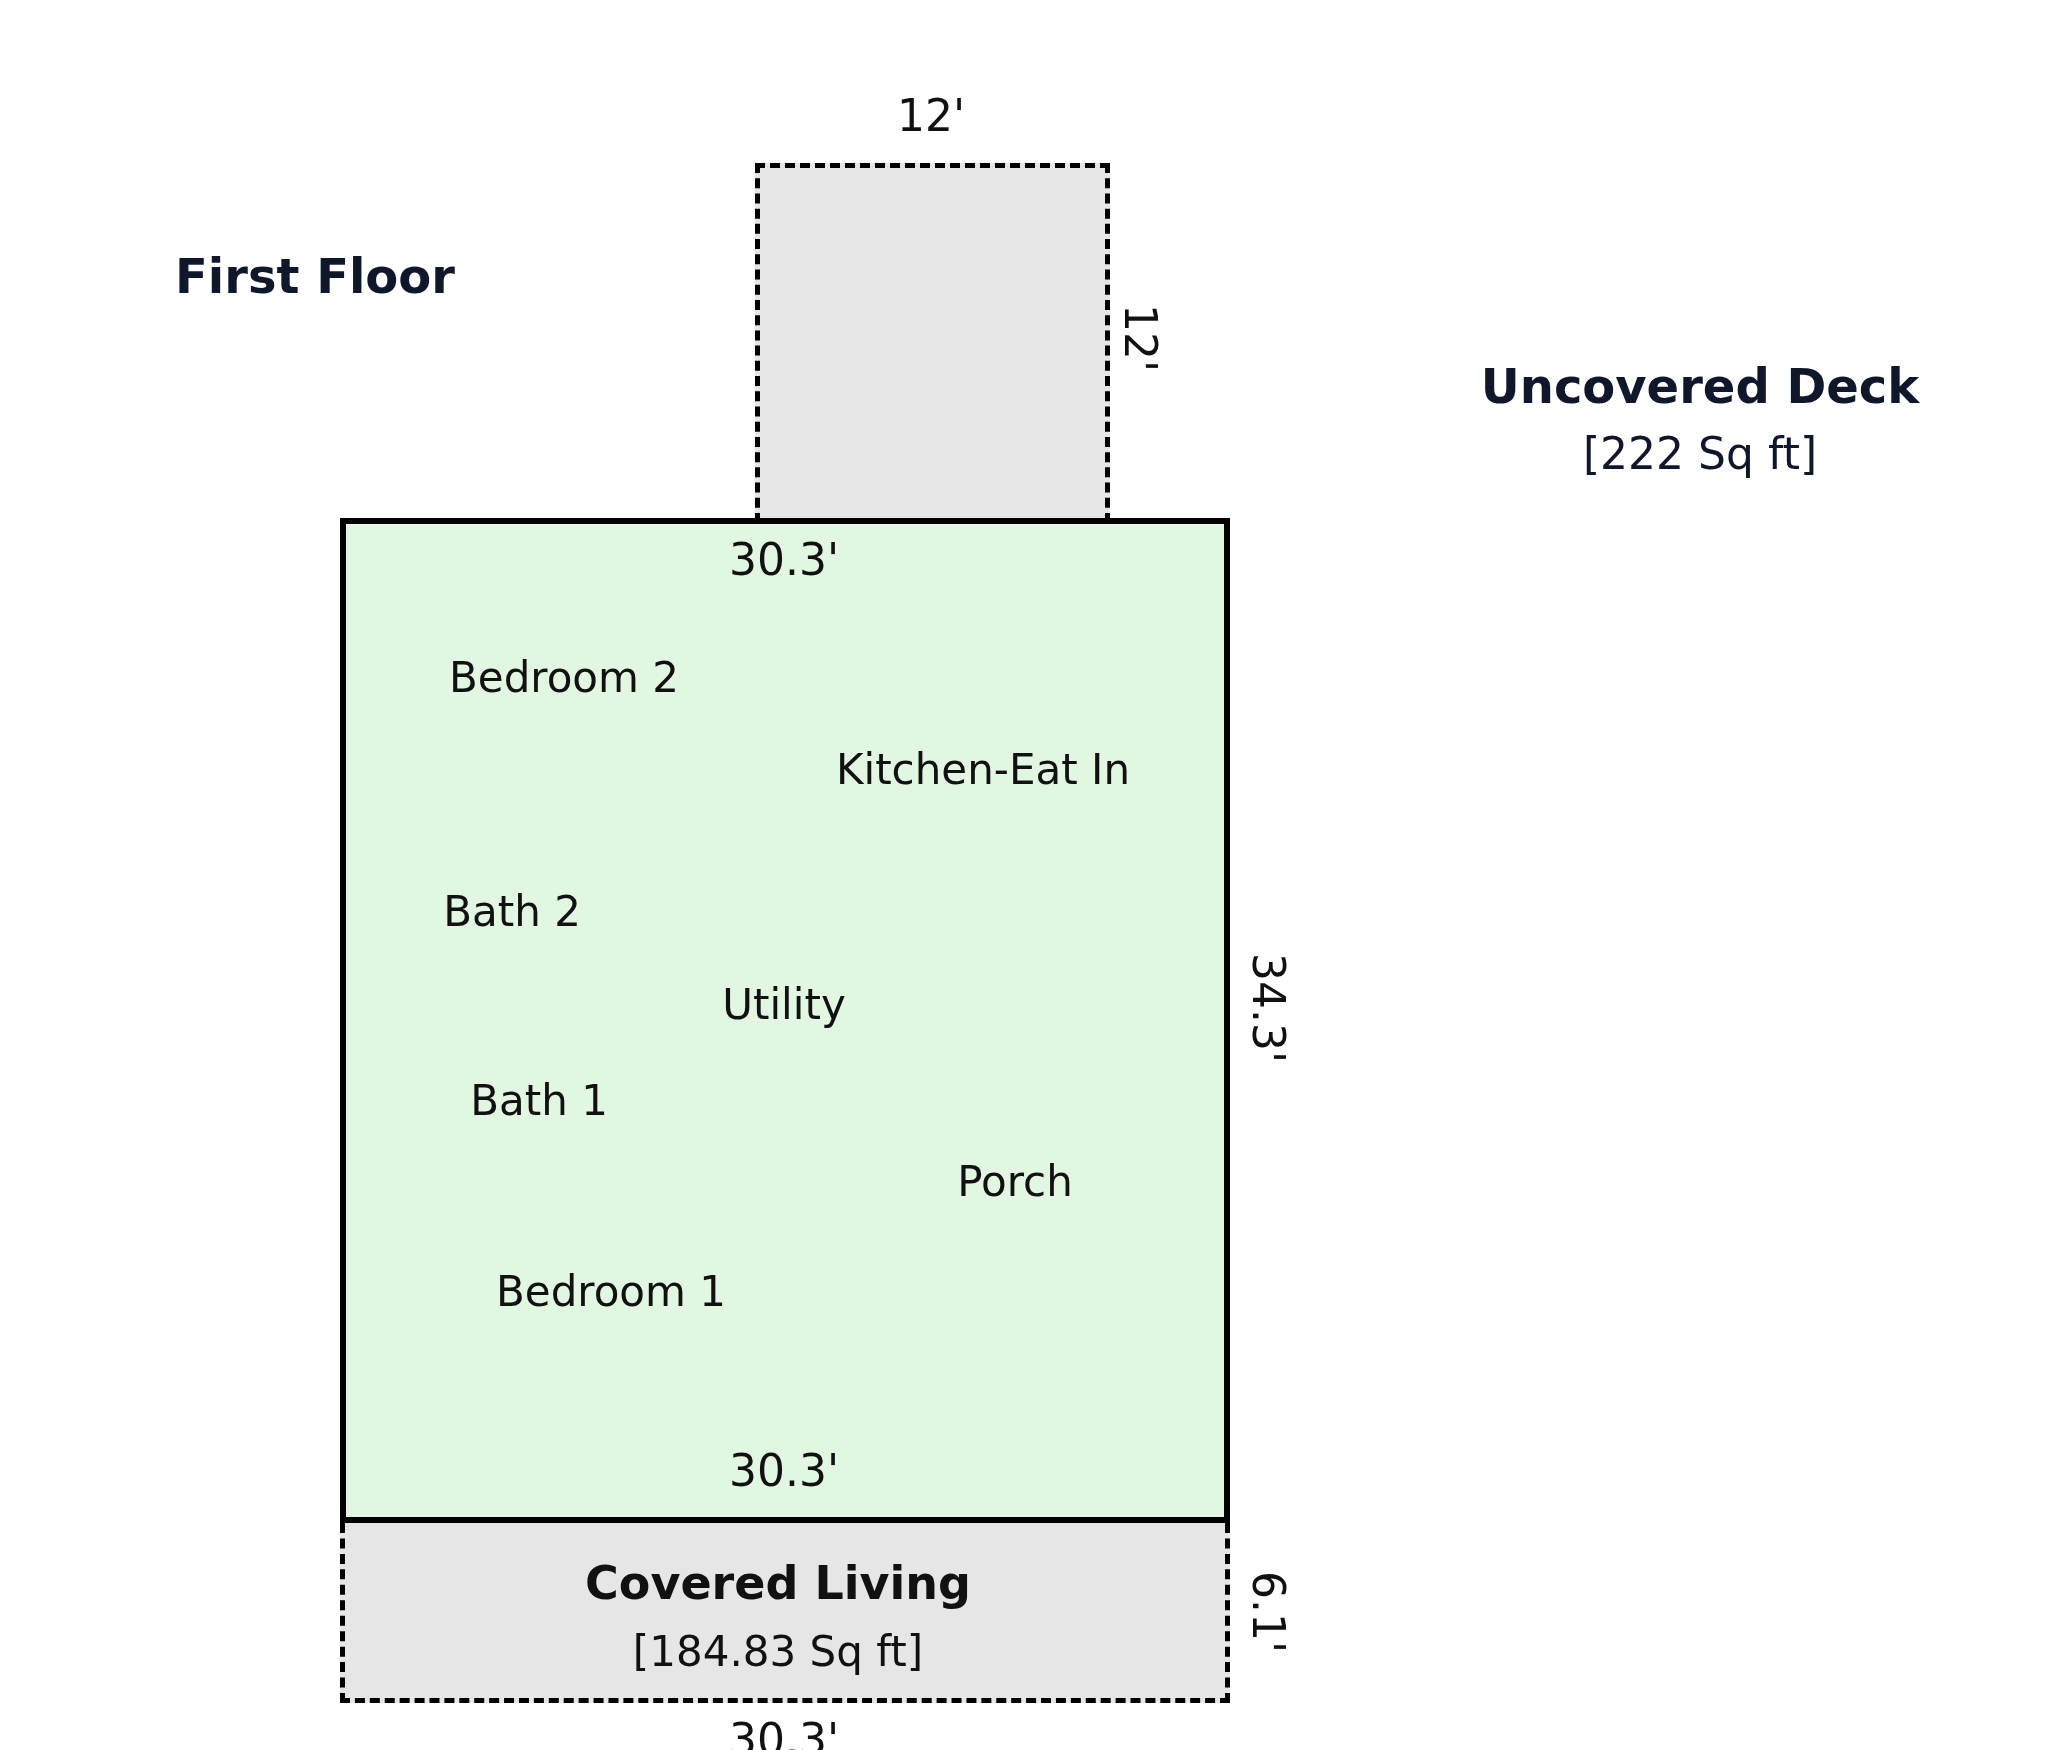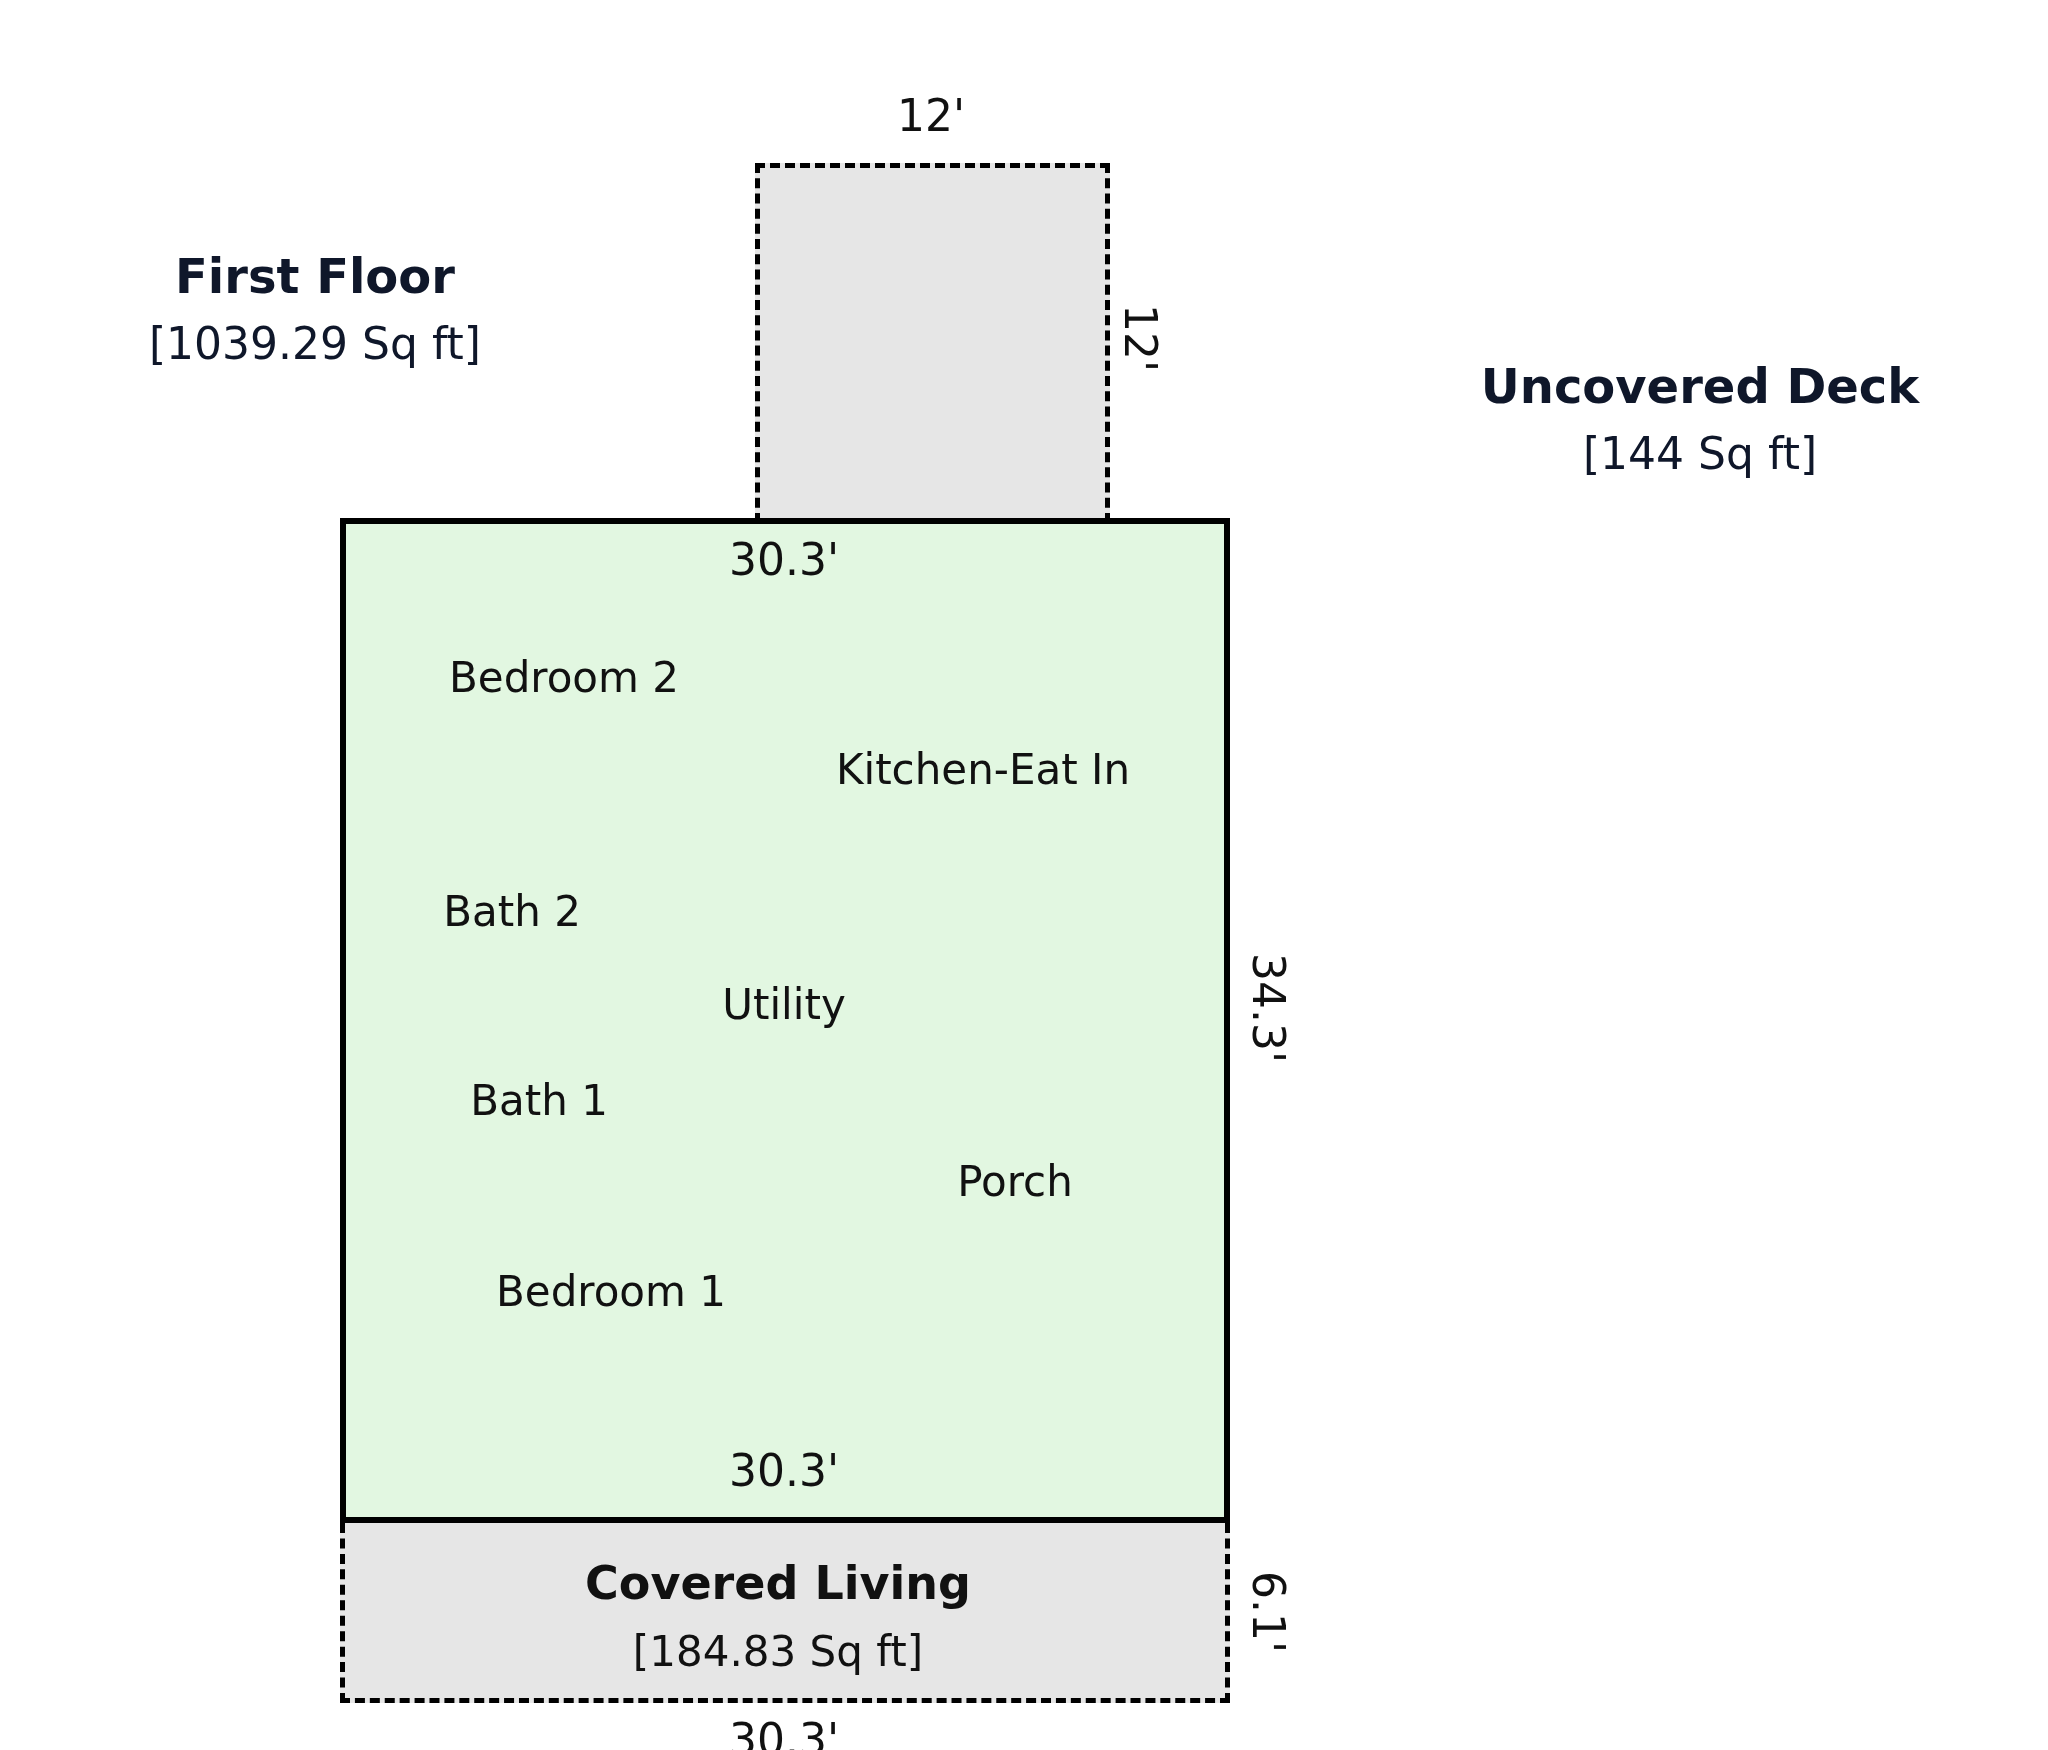--- a/index.html
+++ b/index.html
@@ -77,26 +77,25 @@
 
   <div class="rect" id="main-rect"></div>
 
   <div class="rect" id="porch-rect"></div>
 
   <div class="label dim" style="left:931px; top:88px;">12'</div>
   <div class="label dim rot" style="left:1140px; top:310px;">12'</div>
 
   <div class="titleblock" style="left:90px; top:220px; width:450px;">
     <div class="t1">First Floor</div>
-    <div class="t2">[1039.29 Sq ft]</div>
   </div>
 
   <div class="titleblock" style="left:1440px; top:330px; width:520px;">
     <div class="t1">Uncovered Deck</div>
-    <div class="t2">[144 Sq ft]</div>
+    <div class="t2">[222 Sq ft]</div>
   </div>
 
   <div class="label dim" style="left:784px; top:532px;">30.3'</div>
   <div class="label dim rot" style="left:1268px; top:980px;">34.3'</div>
   <div class="label dim" style="left:784px; top:1443px;">30.3'</div>
 
   <div class="label" style="left:564px;  top:650px;">Bedroom 2</div>
   <div class="label" style="left:983px;  top:742px;">Kitchen-Eat In</div>
   <div class="label" style="left:512px;  top:884px;">Bath 2</div>
   <div class="label" style="left:784px;  top:977px;">Utility</div>

